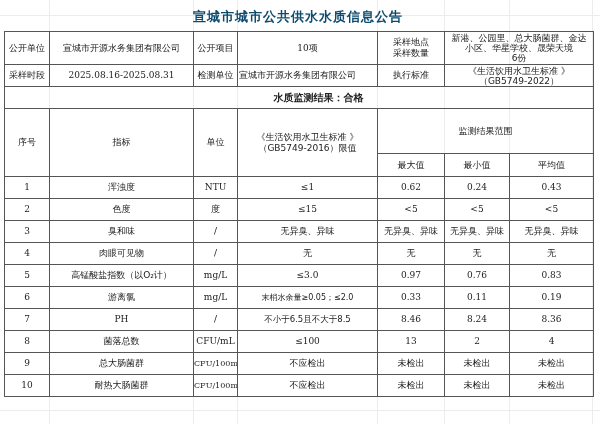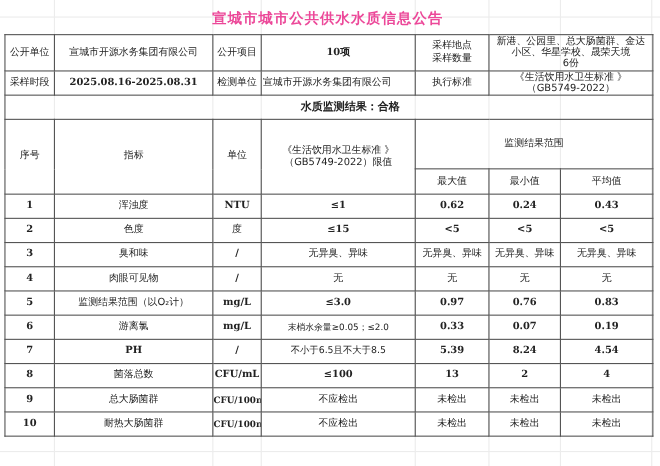--- a/index.html
+++ b/index.html
@@ -3,28 +3,28 @@
 <meta charset="utf-8">
 <style>
   html, body { margin:0; padding:0; background:#ffffff; }
   body { width:600px; height:424px; position:relative; overflow:hidden;
          font-family:"DejaVu Sans","Liberation Sans",sans-serif; color:#222; }
   .gl-v { position:absolute; top:0; bottom:0; width:1px; background:#ececec; }
   .gl-h { position:absolute; left:0; right:0; height:1px; background:#ececec; }
   .title { position:absolute; left:4px; width:588px; top:2px; height:30px;
            display:flex; align-items:center; justify-content:center;
            font-family:Liberation Mono, monospace; font-weight:bold;
-           font-size:13px; color:#ec4899; letter-spacing:1px; }
+           font-size:13px; color:#0c4a6e; letter-spacing:1px; }
   table { position:absolute; left:4px; top:31px; border-collapse:collapse;
           table-layout:fixed; width:589px; }
   td { border:1px solid #555; text-align:center; vertical-align:middle;
        font-size:9px; line-height:11px; padding:0 1px; overflow:hidden;
        white-space:nowrap; color:#222; }
   td.wrap { white-space:normal; }
-  td.mono { font-family:"DejaVu Serif","Liberation Serif",serif;font-weight:bold; }
+  td.mono { font-family:"DejaVu Serif","Liberation Serif",serif; }
   td.left { text-align:left; }
   .sect { font-weight:bold; font-size:10px; }
   tr.r-info1 td { height:32px; }
   tr.r-info2 td { height:21px; }
   tr.r-sect td { height:21px;padding-left:40px; }
   tr.r-h1 td { height:44px; }
   tr.r-h2 td { height:22px; }
   tr.r-data td { height:21px; }
 </style>
 </head>
@@ -87,21 +87,21 @@
   <tr class="r-sect">
     <td colspan="7" class="sect">水质监测结果：合格</td>
   </tr>
 
   <tr class="r-h1">
     <td rowspan="2">序号</td>
     <td rowspan="2">指标</td>
     <td rowspan="2">单位</td>
     <td rowspan="2" class="wrap">
       <div>《生活饮用水卫生标准 》</div>
-      <div>（GB5749-2022）限值</div>
+      <div>（GB5749-2016）限值</div>
     </td>
     <td colspan="3">监测结果范围</td>
   </tr>
   <tr class="r-h2">
     <td>最大值</td>
     <td>最小值</td>
     <td>平均值</td>
   </tr>
 
   <tr class="r-data">
@@ -135,44 +135,44 @@
     <td class="mono">4</td>
     <td>肉眼可见物</td>
     <td class="mono">/</td>
     <td>无</td>
     <td>无</td>
     <td>无</td>
     <td>无</td>
   </tr>
   <tr class="r-data">
     <td class="mono">5</td>
-    <td>监测结果范围（以O₂计）</td>
+    <td>高锰酸盐指数（以O₂计）</td>
     <td class="mono">mg/L</td>
     <td class="mono">≤3.0</td>
     <td class="mono">0.97</td>
     <td class="mono">0.76</td>
     <td class="mono">0.83</td>
   </tr>
   <tr class="r-data">
     <td class="mono">6</td>
     <td>游离氯</td>
     <td class="mono">mg/L</td>
     <td style="font-size:8px">末梢水余量≥0.05；≤2.0</td>
     <td class="mono">0.33</td>
-    <td class="mono">0.07</td>
+    <td class="mono">0.11</td>
     <td class="mono">0.19</td>
   </tr>
   <tr class="r-data">
     <td class="mono">7</td>
     <td class="mono">PH</td>
     <td class="mono">/</td>
     <td style="font-size:8.5px">不小于6.5且不大于8.5</td>
-    <td class="mono">5.39</td>
+    <td class="mono">8.46</td>
     <td class="mono">8.24</td>
-    <td class="mono">4.54</td>
+    <td class="mono">8.36</td>
   </tr>
   <tr class="r-data">
     <td class="mono">8</td>
     <td>菌落总数</td>
     <td class="mono">CFU/mL</td>
     <td class="mono">≤100</td>
     <td class="mono">13</td>
     <td class="mono">2</td>
     <td class="mono">4</td>
   </tr>

